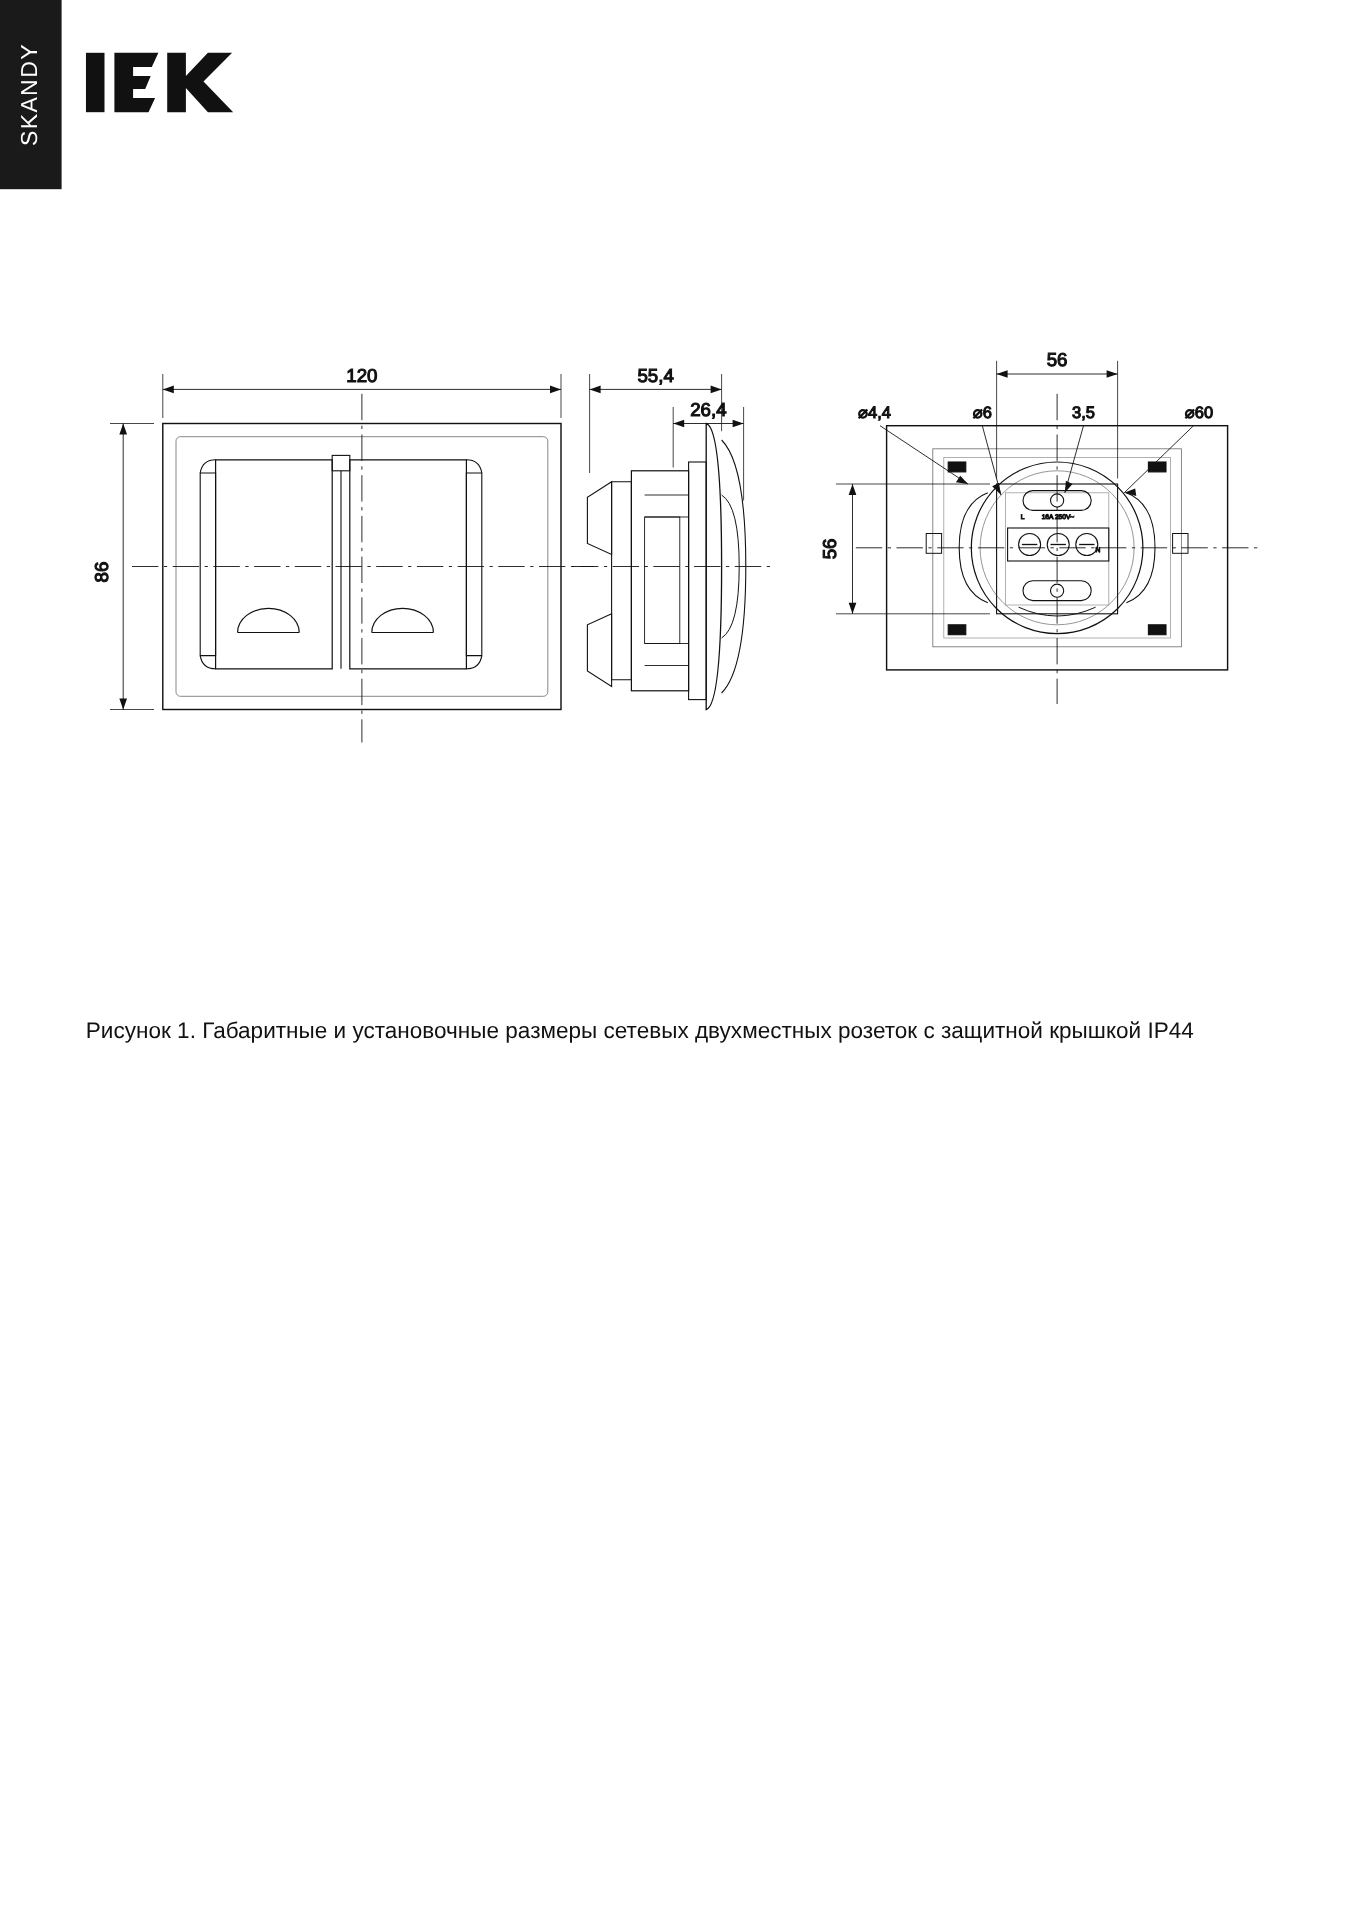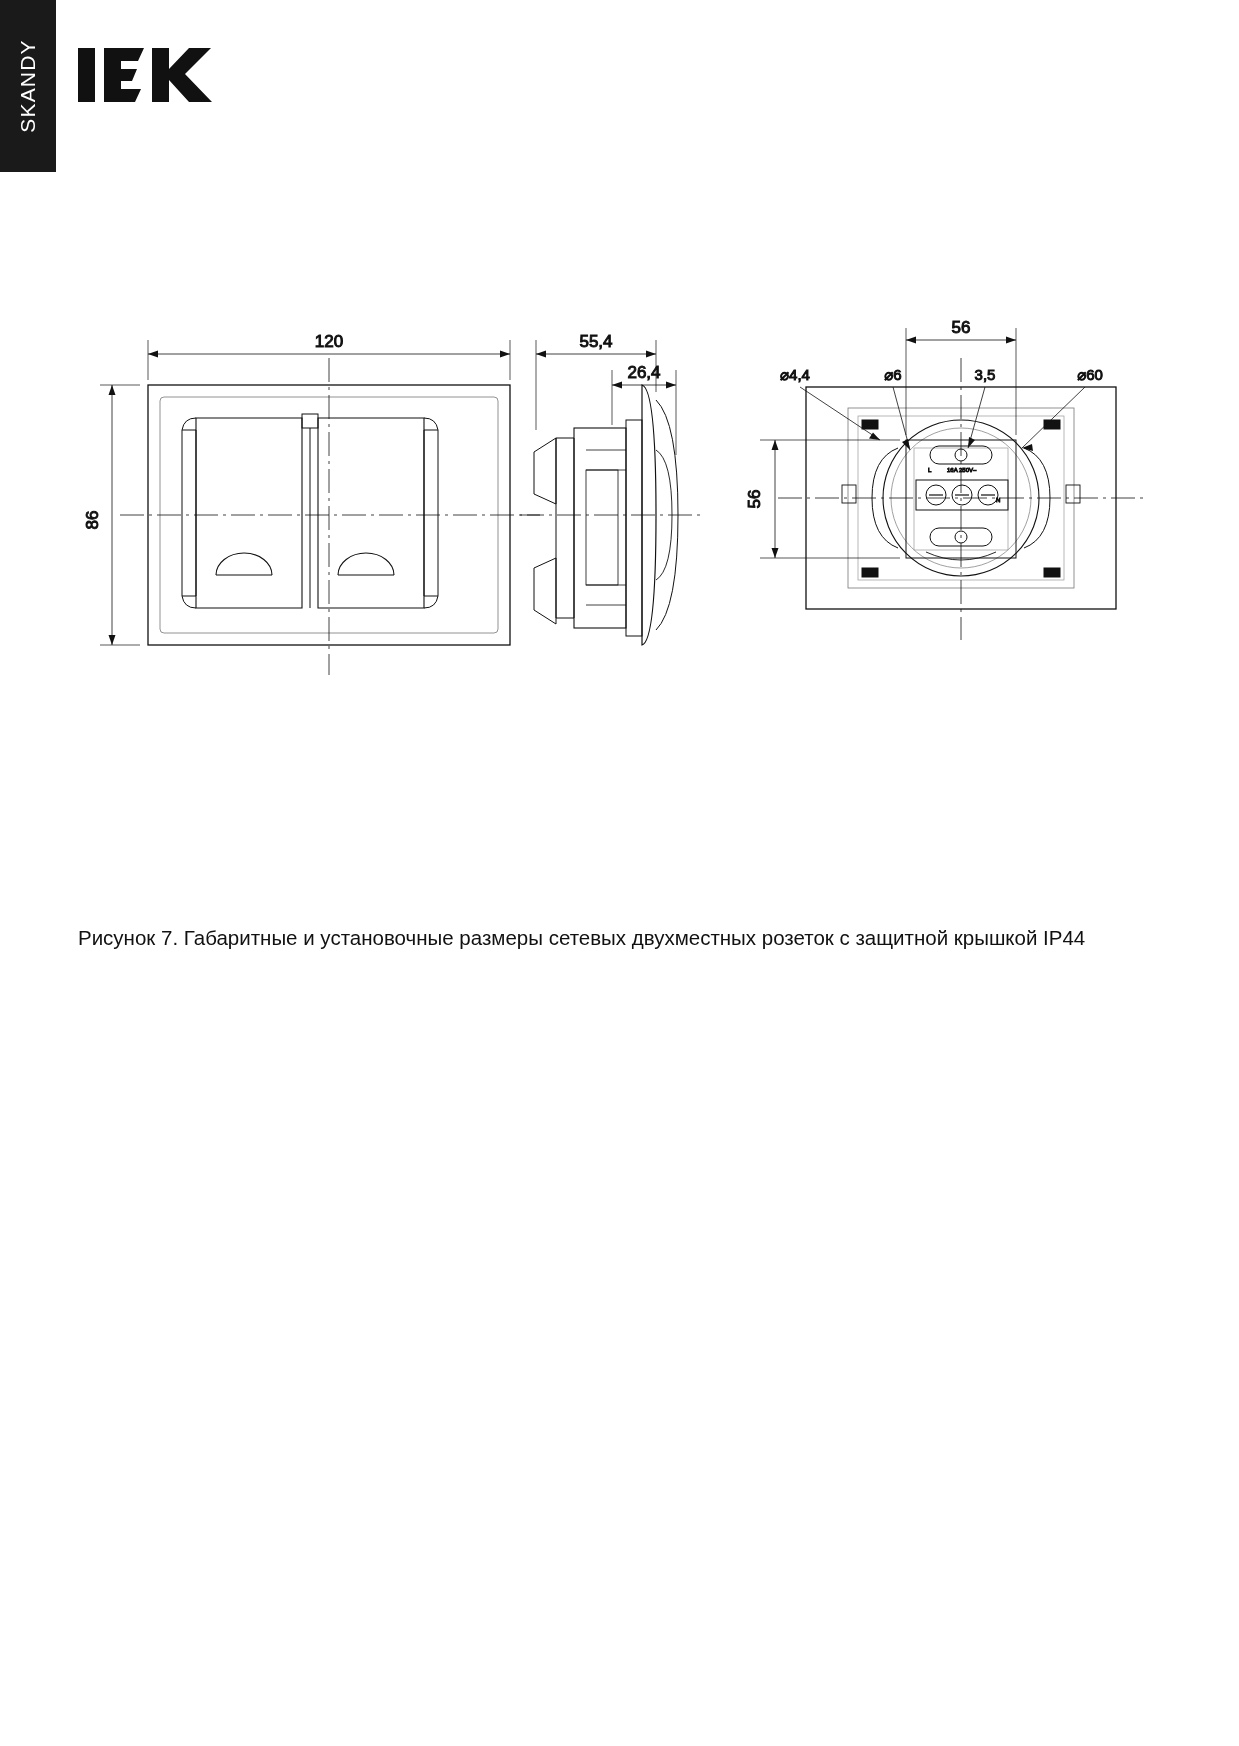--- a/index.html
+++ b/index.html
@@ -258,13 +258,13 @@
       <text class="dim-text-small" x="985" y="100" text-anchor="middle">3,5</text>
 
       <line x1="1085" y1="107" x2="1022" y2="168" stroke="#111111" stroke-width="0.8"></line>
       <path d="M1022 168 l10 -4 l1 7 z" fill="#111111" stroke="none"></path>
       <text class="dim-text-small" x="1090" y="100" text-anchor="middle">⌀60</text>
 
     </g>
   </svg>
 </div>
 
-<div class="caption">Рисунок 7. Габаритные и установочные размеры сетевых двухместных розеток с защитной крышкой IP44</div>
+<div class="caption">Рисунок 1. Габаритные и установочные размеры сетевых двухместных розеток с защитной крышкой IP44</div>
 
 </body></html>

